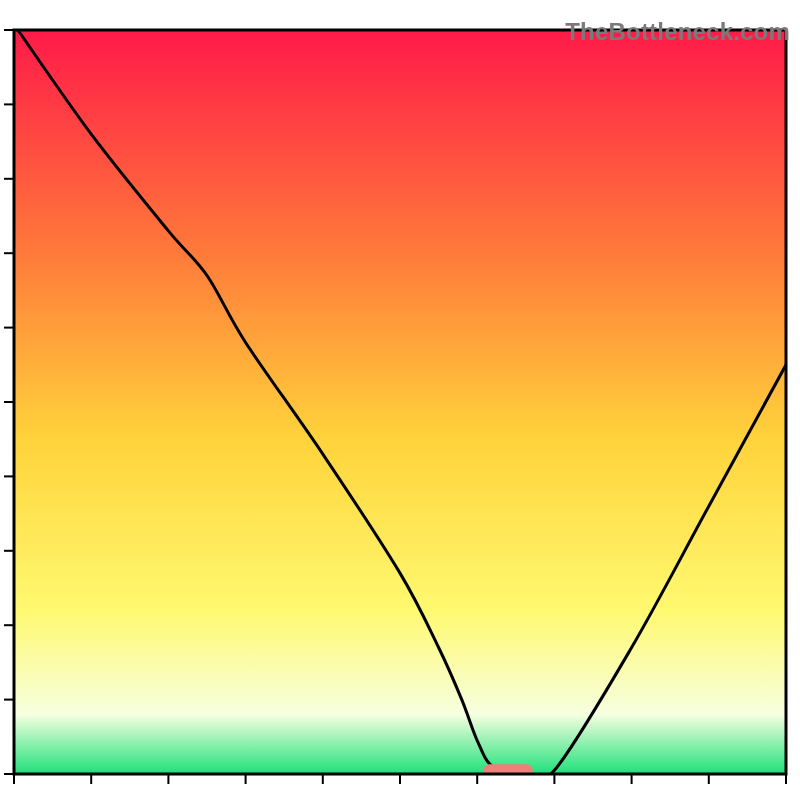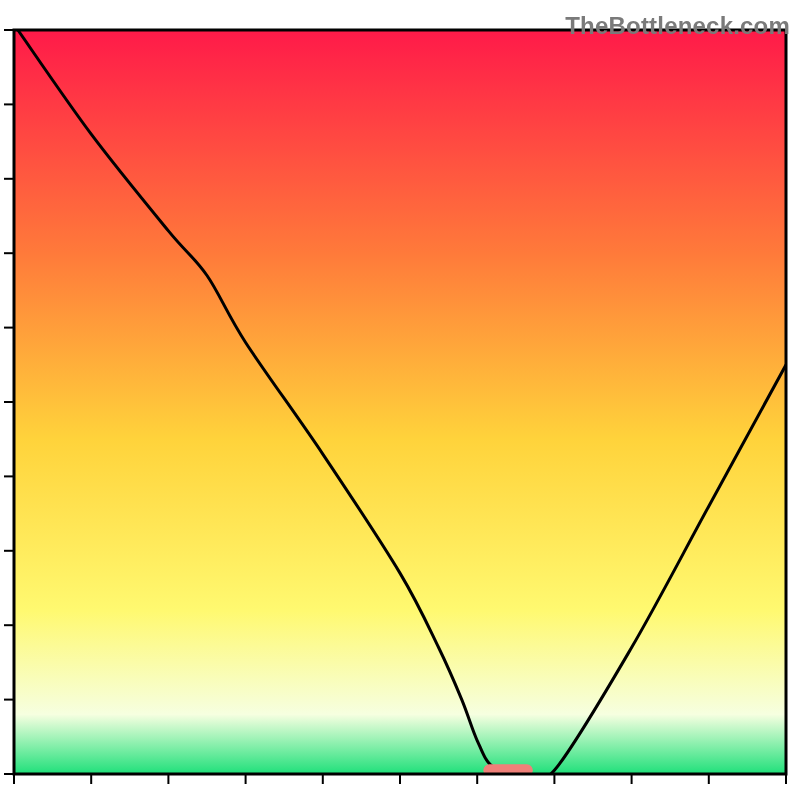--- a/index.html
+++ b/index.html
@@ -11,21 +11,21 @@
     font-family: Arial, Helvetica, sans-serif;
   }
   .chart-container {
     position: relative;
     width: 800px;
     height: 800px;
     background: #ffffff;
   }
   .watermark {
     position: absolute;
-    top: 12px;
+    top: 18px;
     right: 10px;
     font-size: 24px;
     font-weight: 600;
     color: #7a7a7a;
     letter-spacing: 0.2px;
     z-index: 3;
   }
   svg {
     position: absolute;
     top: 0;

